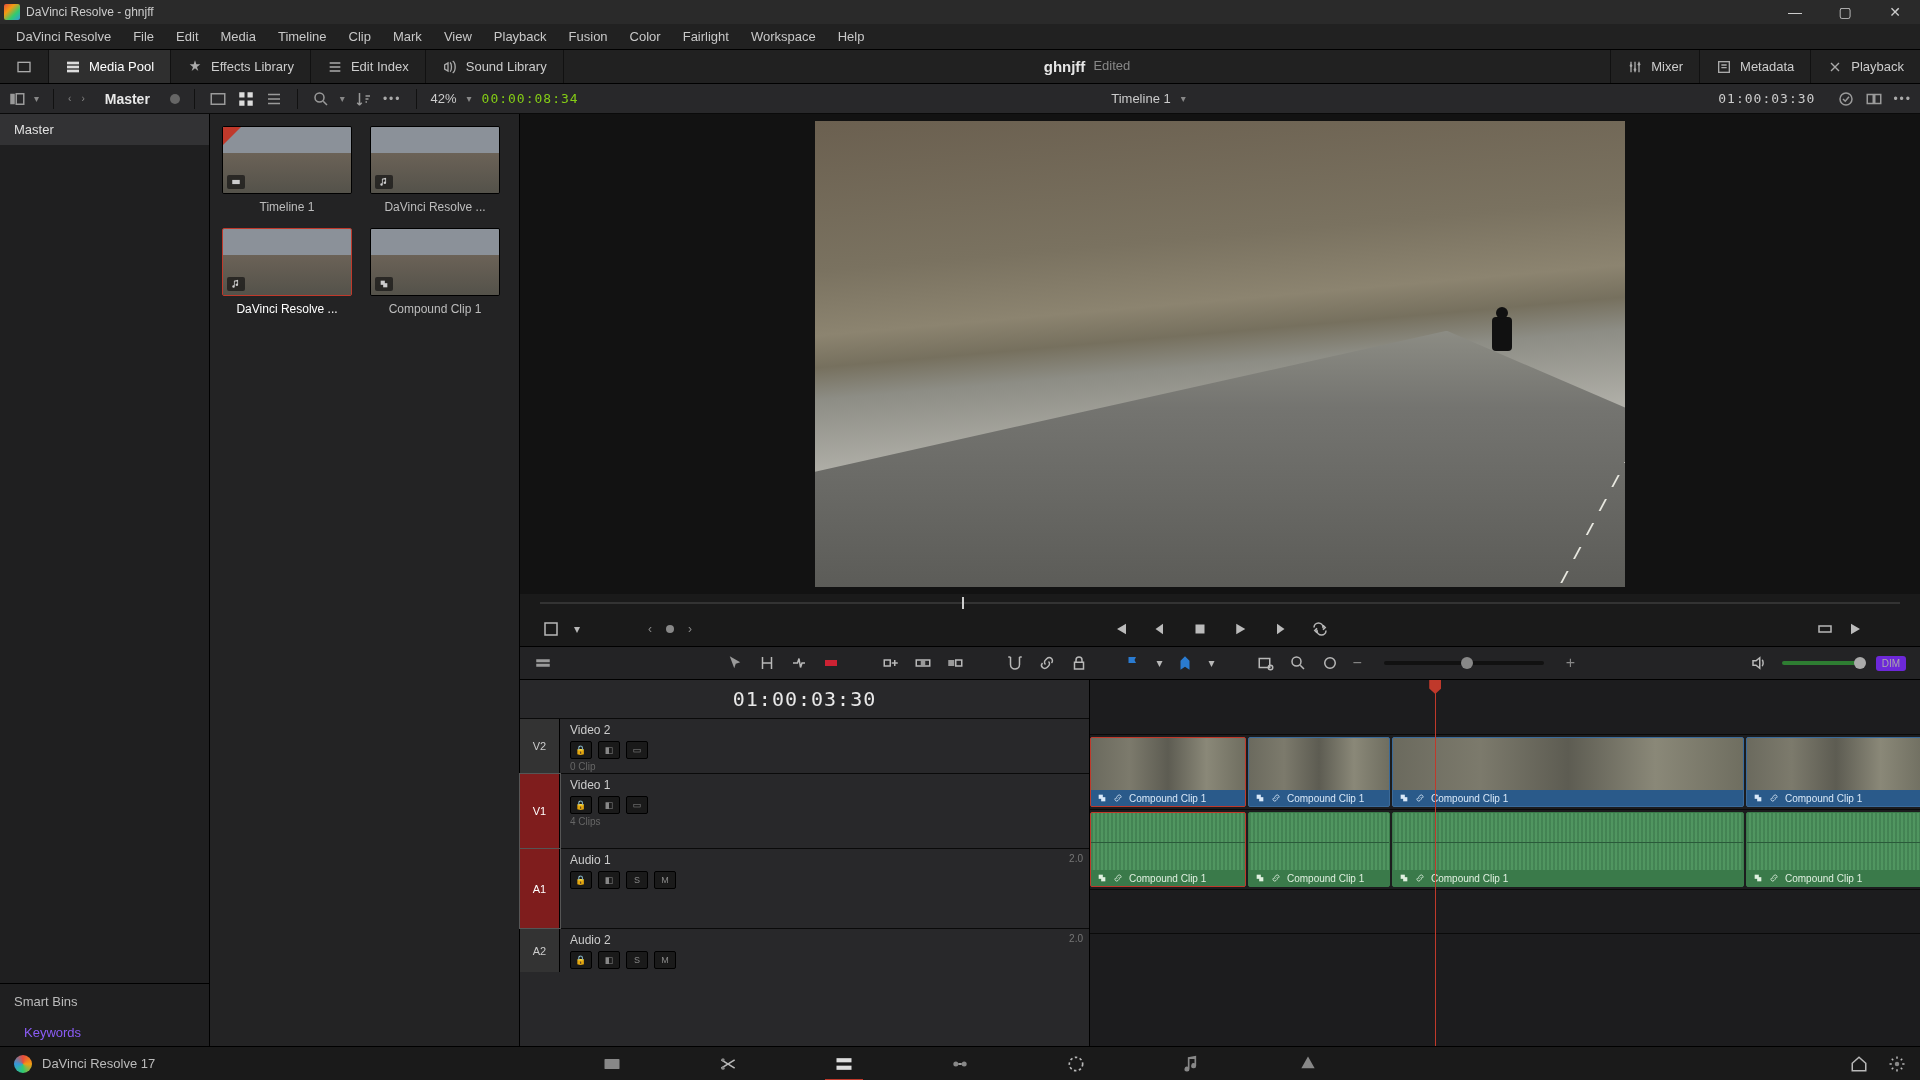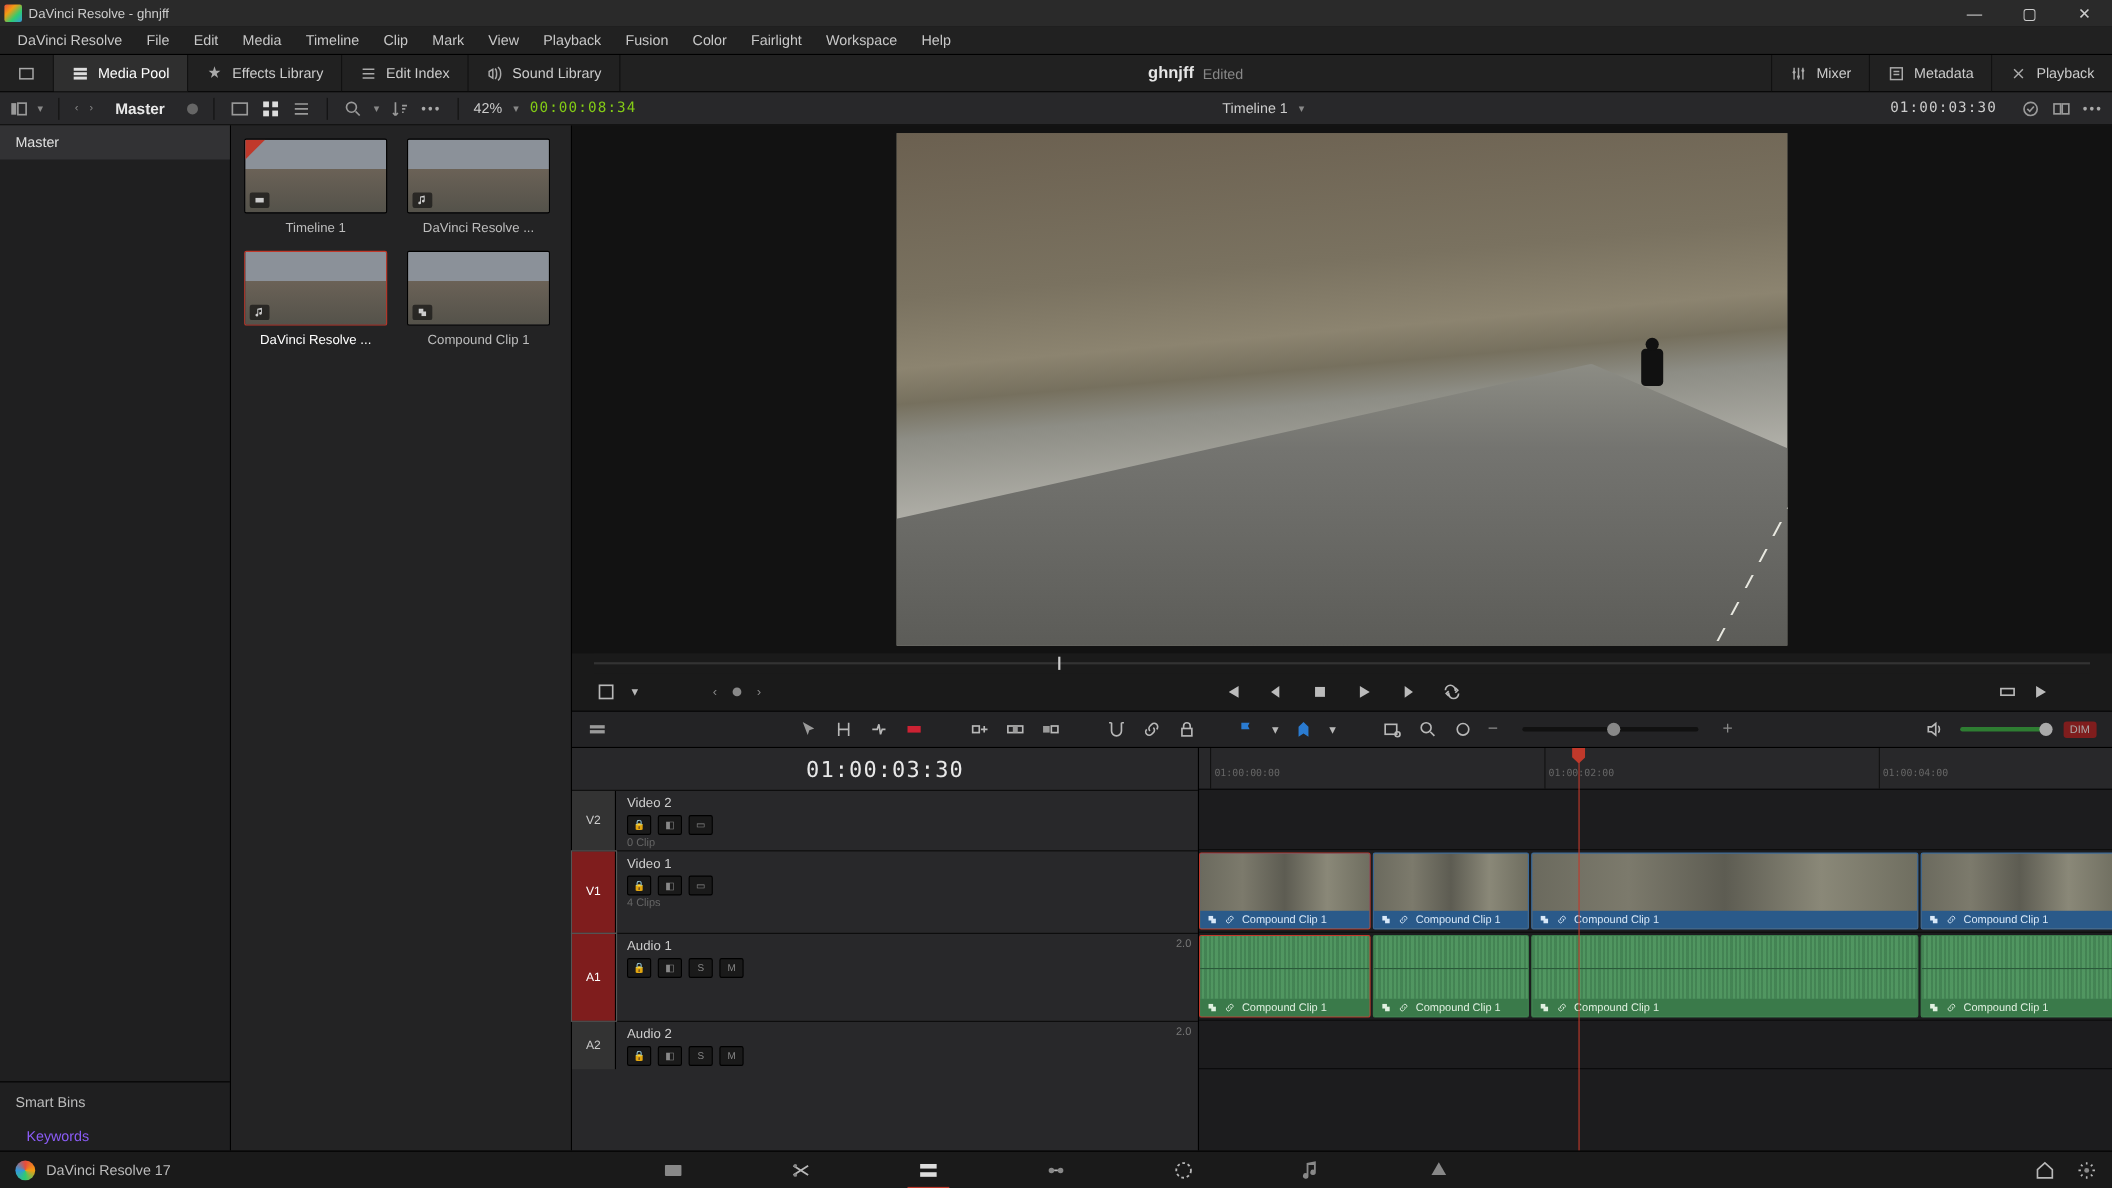--- a/index.html
+++ b/index.html
@@ -12,21 +12,21 @@
 .titlebar .winbtn { width: 30px; text-align: center; color: #ccc; font-size: 14px; cursor: pointer; }
 
 .menubar { height: 26px; background: #212121; display: flex; align-items: center; padding: 0 6px; gap: 2px; border-bottom: 1px solid #000; }
 .menubar .m { padding: 3px 10px; font-size: 13px; color: #c8c8c8; cursor: pointer; }
 
 .toolbar1 { height: 34px; background: #212121; display: flex; align-items: center; border-bottom: 1px solid #000; }
 .toolbar1 .btn { display: flex; align-items: center; gap: 8px; padding: 0 16px; height: 100%; color: #ccc; font-size: 13px; border-right: 1px solid #111; cursor: pointer; }
 .toolbar1 .btn.active { background: #2f2f2f; color: #fff; }
 .toolbar1 .icon { width: 16px; height: 16px; display:inline-flex; align-items:center; justify-content:center; }
 .toolbar1 .spacer { flex: 1; }
-.toolbar1 .proj { display:flex; gap:8px; align-items:flex-end; }
+.toolbar1 .proj { display:flex; gap:8px; align-items:flex-start; }
 .toolbar1 .proj .name { font-weight:600; color:#e6e6e6; font-size:15px; }
 .toolbar1 .proj .edited { color:#888; font-size:13px; }
 .toolbar1 .right { display:flex; align-items:flex-end; height:100%; }
 .toolbar1 .right .btn { border-left:1px solid #111; border-right:none; }
 
 .shelf { height: 30px; background:#28282a; display:flex; align-items:center; padding:0 8px; gap:10px; border-bottom:1px solid #0a0a0a; }
 .shelf .grp { display:flex; align-items:center; gap:8px; }
 .shelf .sep { width:1px; height:20px; background:#111; margin:0 4px; }
 .shelf .master { color:#e8e8e8; font-weight:600; font-size:14px; padding:0 10px; }
 .shelf .ico { width:18px; height:18px; fill:#9a9a9a; display:inline-flex; align-items:center; justify-content:center; }
@@ -85,21 +85,21 @@
 
 .edit-tools { height:34px; background:#232325; border-top:1px solid #000; border-bottom:1px solid #000; display:flex; align-items:center; padding:0 14px; gap:14px; }
 .edit-tools .flex { flex:1; }
 .edit-tools .ico { width:18px; height:18px; fill:#9a9a9a; cursor:pointer; }
 .edit-tools .ico.red { fill:#c23; }
 .edit-tools .ico.blue { fill:#2a7bd1; }
 .edit-tools .slider { width:160px; height:4px; background:#111; border-radius:2px; position:relative; margin:0 8px; }
 .edit-tools .slider .h { position:absolute; top:-4px; width:12px; height:12px; background:#888; border-radius:50%; }
 .edit-tools .vol { width:80px; height:4px; background:#2e7d32; border-radius:2px; position:relative; }
 .edit-tools .vol .h { position:absolute; right:-4px; top:-4px; width:12px; height:12px; background:#aaa; border-radius:50%; }
-.edit-tools .dim { padding:2px 6px; background:#7f1d1d; border-radius:3px; font-size:10px; color:#aaa; }
+.edit-tools .dim { padding:2px 6px; background:#6d28d9; border-radius:3px; font-size:10px; color:#aaa; }
 
 .timeline { flex:1; display:flex; background:#1c1c1e; min-height:0; }
 .tl-head { width:570px; background:#28282a; border-right:1px solid #000; }
 .tl-head .tc-big { height:38px; display:flex; align-items:center; justify-content:center; font-family:monospace; font-size:20px; color:#e8e8e8; letter-spacing:1px; }
 .track-head { display:flex; border-top:1px solid #0a0a0a; }
 .track-head .tag { width:40px; background:#333; display:flex; align-items:center; justify-content:center; font-size:11px; color:#ccc; border-right:1px solid #000; }
 .track-head .tag.on { background:#7f1d1d; color:#fff; outline:1px solid #555; }
 .track-head .body { flex:1; padding:4px 10px; }
 .track-head .name { font-size:12px; color:#ccc; }
 .track-head .btns { display:flex; gap:6px; margin-top:4px; }
@@ -560,28 +560,20 @@
               <div class="b">◧</div>
               <div class="b">S</div>
               <div class="b">M</div>
             </div>
           </div>
           <div class="ch">2.0</div>
         </div>
       </div>
 
       <div class="tl-body">
-        <div class="ruler" id="ruler">
-            <div class="tick" style="left: 10px;"></div>
-            <div class="lbl" style="left: 14px;">01:00:00:00</div>
-            <div class="tick" style="left: 313.75px;"></div>
-            <div class="lbl" style="left: 317.75px;">01:00:02:00</div>
-            <div class="tick" style="left: 617.5px;"></div>
-            <div class="lbl" style="left: 621.5px;">01:00:04:00</div>
-          </div>
         <div class="lane v2"></div>
         <div class="lane v1" id="lane-v1">
             <div class="clipv sel" style="left: 0px; width: 156px;">
               <div class="th"></div>
               <div class="bar">
                 <svg viewBox="0 0 24 24">
                   <rect x="4" y="4" width="10" height="10"></rect>
                   <rect x="10" y="10" width="10" height="10"></rect>
                 </svg>
                 <svg viewBox="0 0 24 24">

